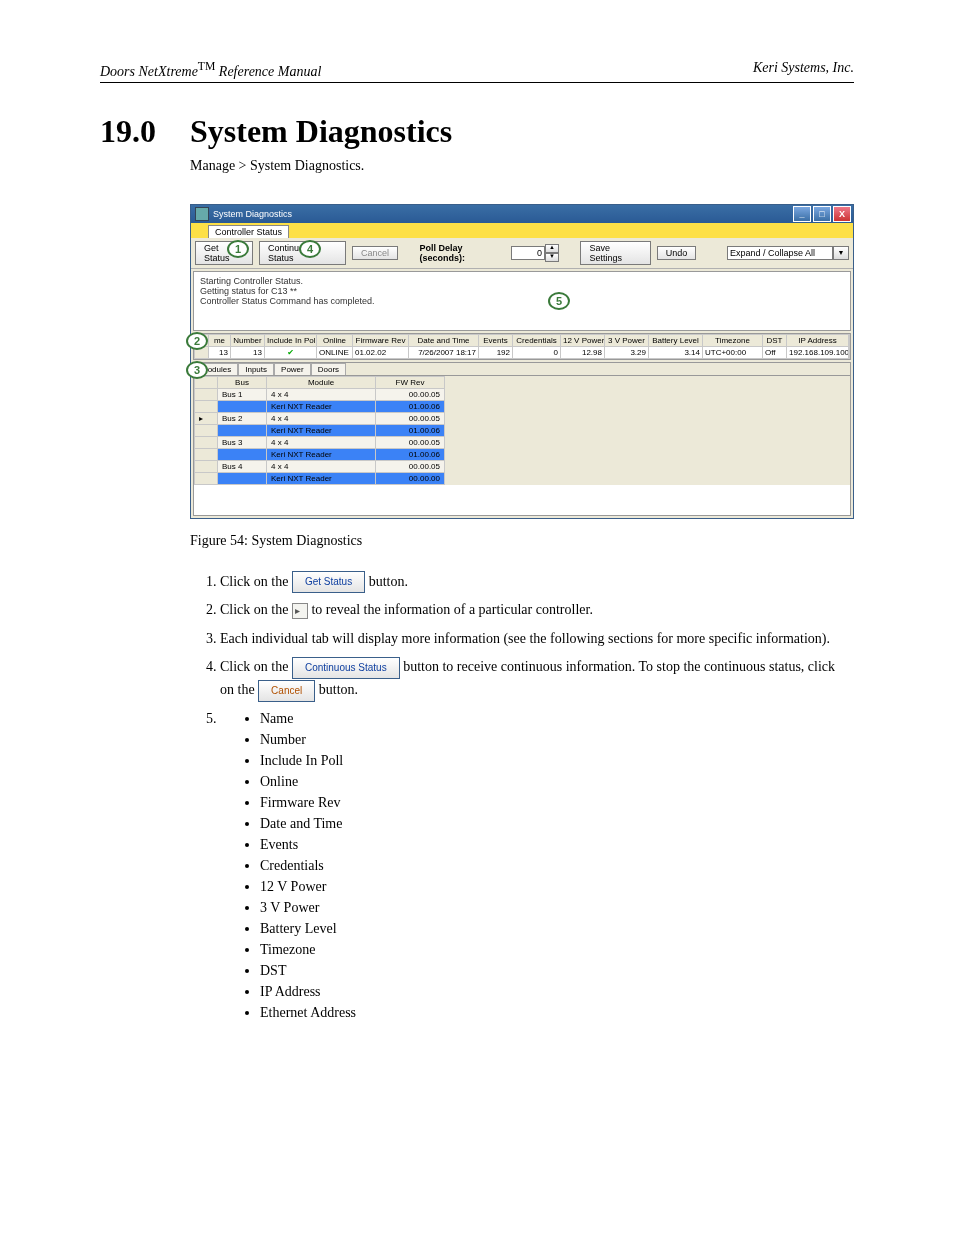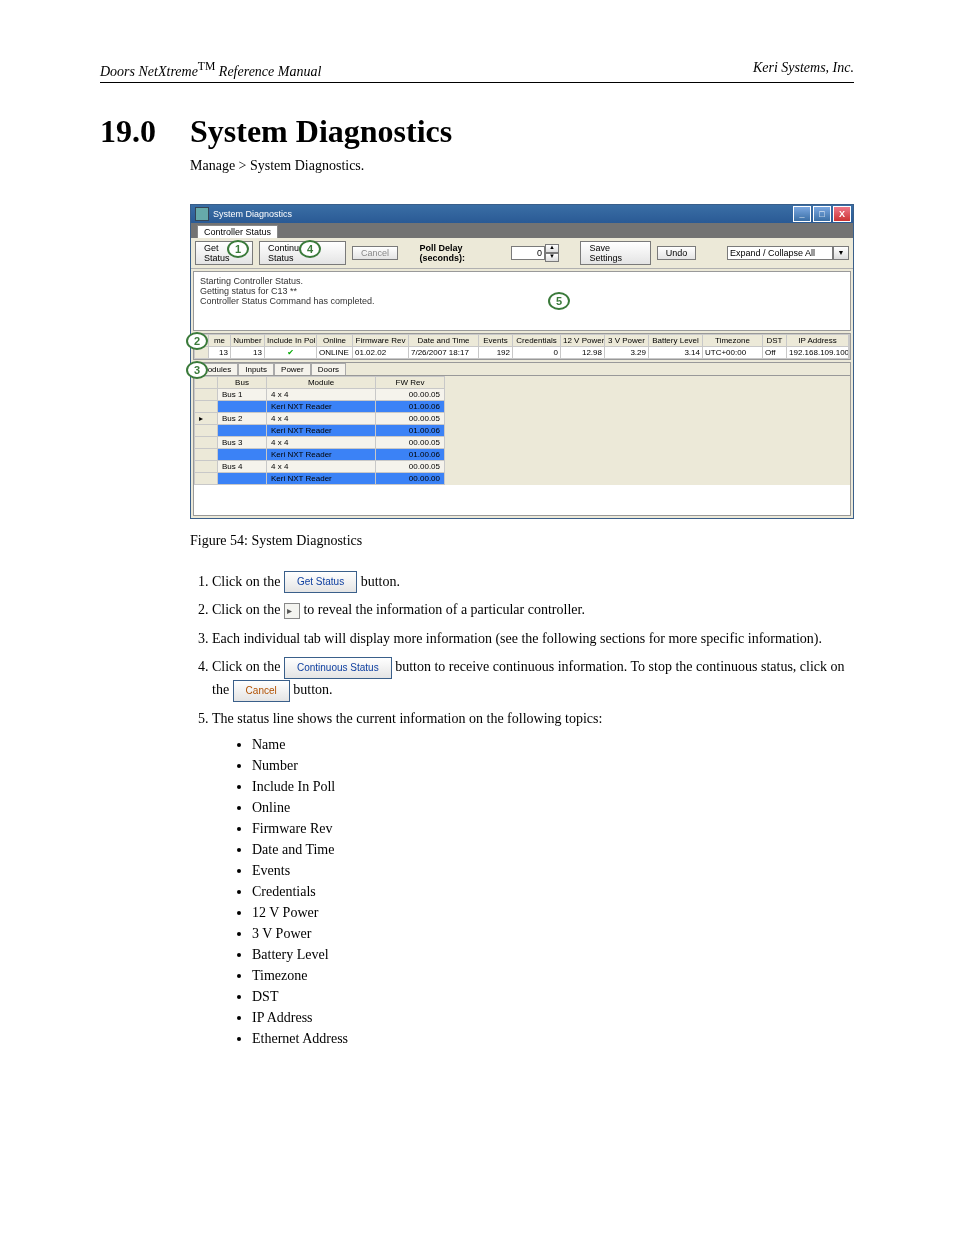--- a/index.html
+++ b/index.html
@@ -47,21 +47,21 @@
     align-items: center;
     justify-content: space-between;
     height: 18px;
     padding: 0 2px 0 4px;
   }
   .titlebar-left { display:flex; align-items:center; gap:4px; }
   .title-icon { width:12px; height:12px; background:#6aa; border:1px solid #345;}
   .winbtns { display:flex; gap:2px;}
   .winbtn { width:16px; height:14px; display:flex; align-items:center; justify-content:center; font-size:9px; font-weight:bold; border:1px solid #fff; background:linear-gradient(#7aa7e0,#3a6ea5); color:#fff;}
   .winbtn.close { background:linear-gradient(#e78,#c33); }
-  .tabstrip { display:flex; background:#737373; padding:2px 2px 0 6px; }
+  .tabstrip { display:flex; background:#fde047; padding:2px 2px 0 17px; }
   .tabitem { background:#fff; border:1px solid #888; border-bottom:none; padding:1px 6px; font-size:9px;}
   .toolbar {
     background:#ece9d8;
     display:flex; align-items:center; gap:6px;
     padding:3px 4px;
     border-bottom:1px solid #b0b0b0;
     position: relative;
   }
   .btn {
     background:linear-gradient(#fff,#e4e4e4);
@@ -109,21 +109,21 @@
   .subtabs { display:flex; background:#ece9d8; border:1px solid #999; margin:0 2px; }
   .subtabs .st { border:1px solid #aaa; border-bottom:none; padding:1px 6px; background:#f5f3ec; font-size:8px;}
   .subgrid-wrap { margin:0 2px 2px 2px; border:1px solid #999; border-top:none; }
   .subgrid { border-collapse:collapse; font-size:8px;border-radius:7px; }
   .subgrid th, .subgrid td { border:1px solid #c8c8c8; padding:1px 4px; }
   .subgrid th { background:#ece9d8; font-weight:normal; }
   .subgrid td { background:#f5f3ec; }
   .subgrid td.white { background:#3b82f6; }
   .figcap { font-size:14px; margin-top:4px; margin-bottom:22px; }
 
-  ol.steps { font-size:14px; padding-left:22px; margin:0;}
+  ol.steps { font-size:14px; padding-left:22px; margin:8px;}
   ol.steps > li { margin-bottom:6px; line-height:1.6; }
   .inline-btn { display:inline-block; border:1px solid #3a5f8a; background:linear-gradient(#fff,#e4e4e4); font-family:Tahoma,Arial,sans-serif; font-size:10px; padding:2px 12px; vertical-align:middle;}
   .inline-btn.blue { color:#1040a0; }
   .inline-btn.orange { color:#b05000; }
   .inline-icon { display:inline-block; width:14px; height:14px; border:1px solid #888; background:#f4f4f0; vertical-align:middle; position:relative;}
   .inline-icon::before { content:"▸"; position:absolute; left:2px; top:-1px; font-size:10px; color:#555;}
   ul.bullets { list-style-type:disc; padding-left:40px; margin:4px 0;}
   ul.bullets li { font-size:14px; line-height:1.5; }
   .rel { position:relative; }
 </style>
@@ -232,21 +232,21 @@
             <th>IP Address</th>
             <th>Ethernet Address</th>
           </tr>
           <tr>
             <td class="rowhead"></td>
             <td style="text-align:right">13</td>
             <td style="text-align:right">13</td>
             <td class="check">✔</td>
             <td>ONLINE</td>
             <td>01.02.02</td>
-            <td style="text-align:left">7/26/2007 18:17</td>
+            <td style="text-align:right">7/26/2007 18:17</td>
             <td style="text-align:right">192</td>
             <td style="text-align:right">0</td>
             <td style="text-align:right">12.98</td>
             <td style="text-align:right">3.29</td>
             <td style="text-align:right">3.14</td>
             <td>UTC+00:00</td>
             <td>Off</td>
             <td>192.168.109.100</td>
             <td>00-14-34-00-00-0C</td>
           </tr>
@@ -339,21 +339,20 @@
       </li>
       <li>Each individual tab will display more information (see the following sections for more specific information).</li>
       <li>
         <span>Click on the </span>
         <span class="inline-btn blue">Continuous Status</span>
         <span> button to receive continuous information. To stop the continuous status, click on the </span>
         <span class="inline-btn orange">Cancel</span>
         <span> button.</span>
       </li>
       <li>
-        <span>The status line shows the current information on the following topics:</span>
         <ul class="bullets">
           <li>Name</li>
           <li>Number</li>
           <li>Include In Poll</li>
           <li>Online</li>
           <li>Firmware Rev</li>
           <li>Date and Time</li>
           <li>Events</li>
           <li>Credentials</li>
           <li>12 V Power</li>

